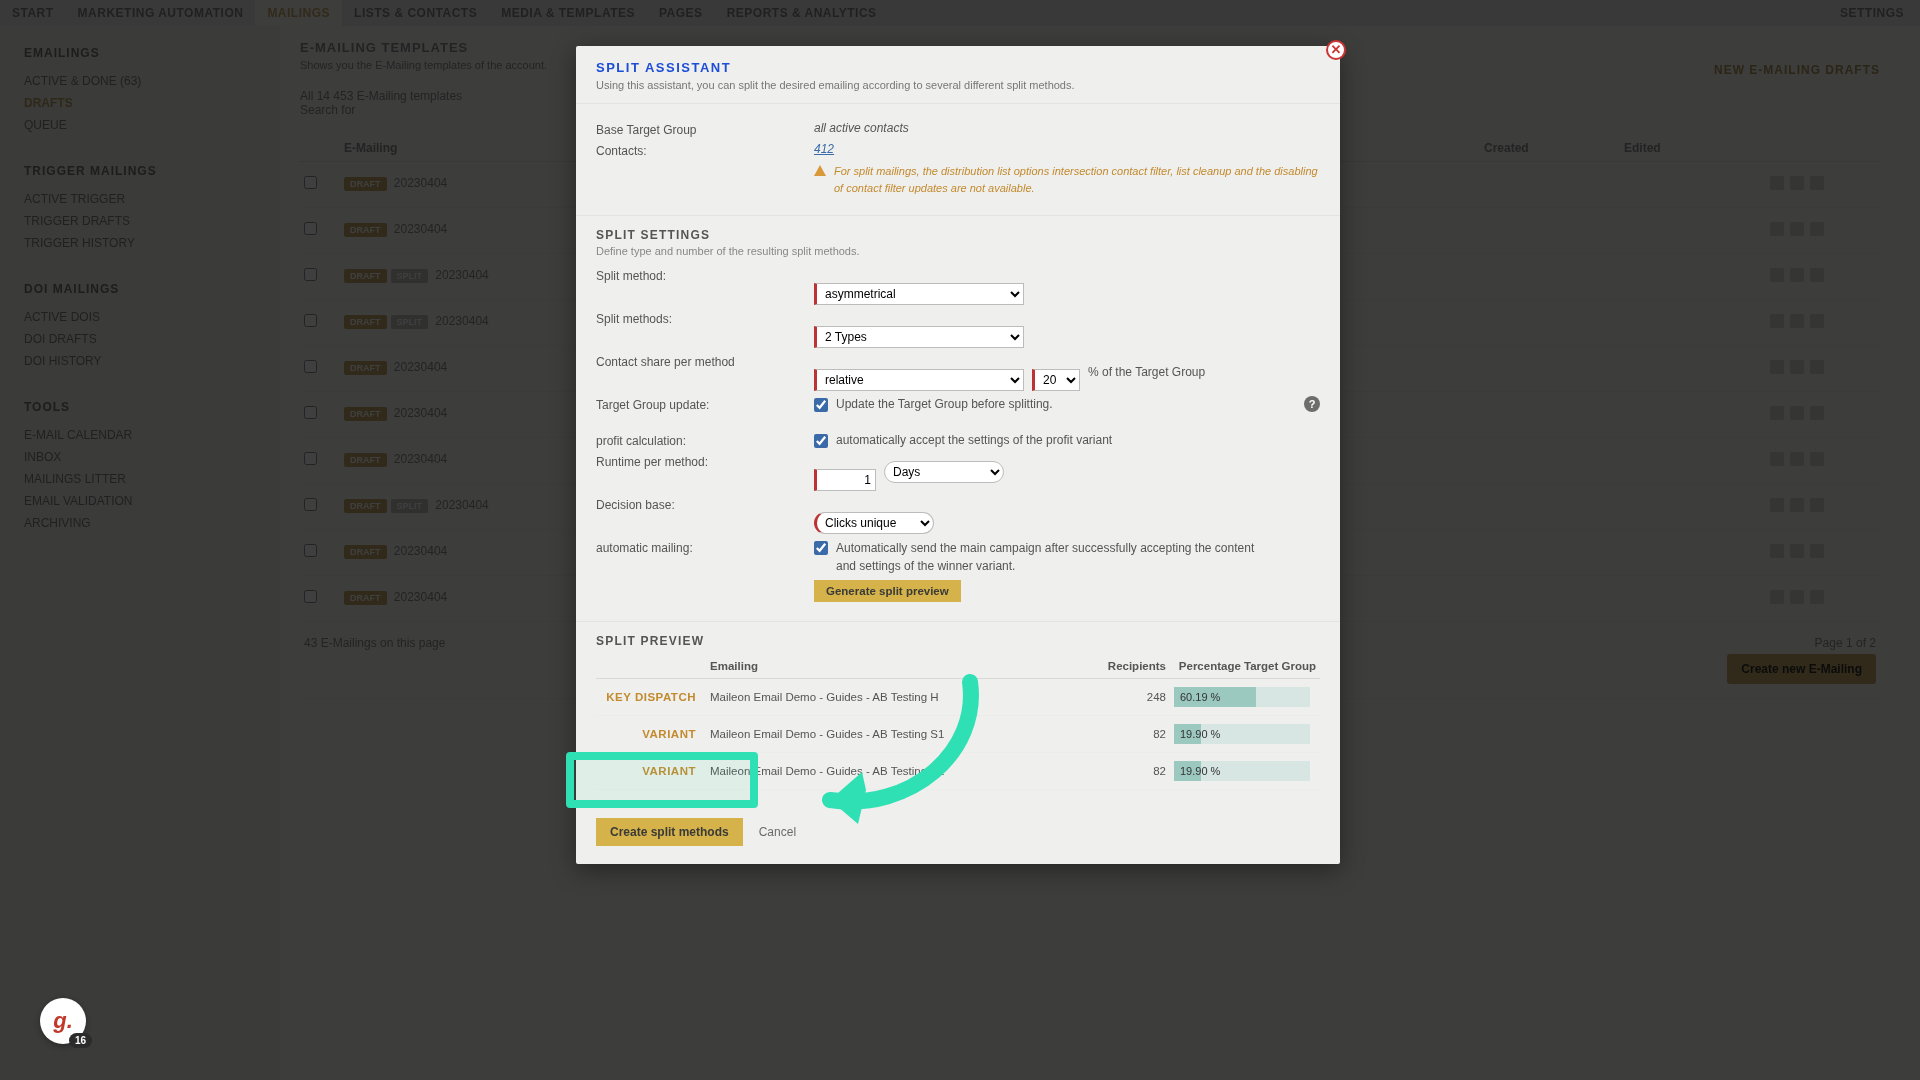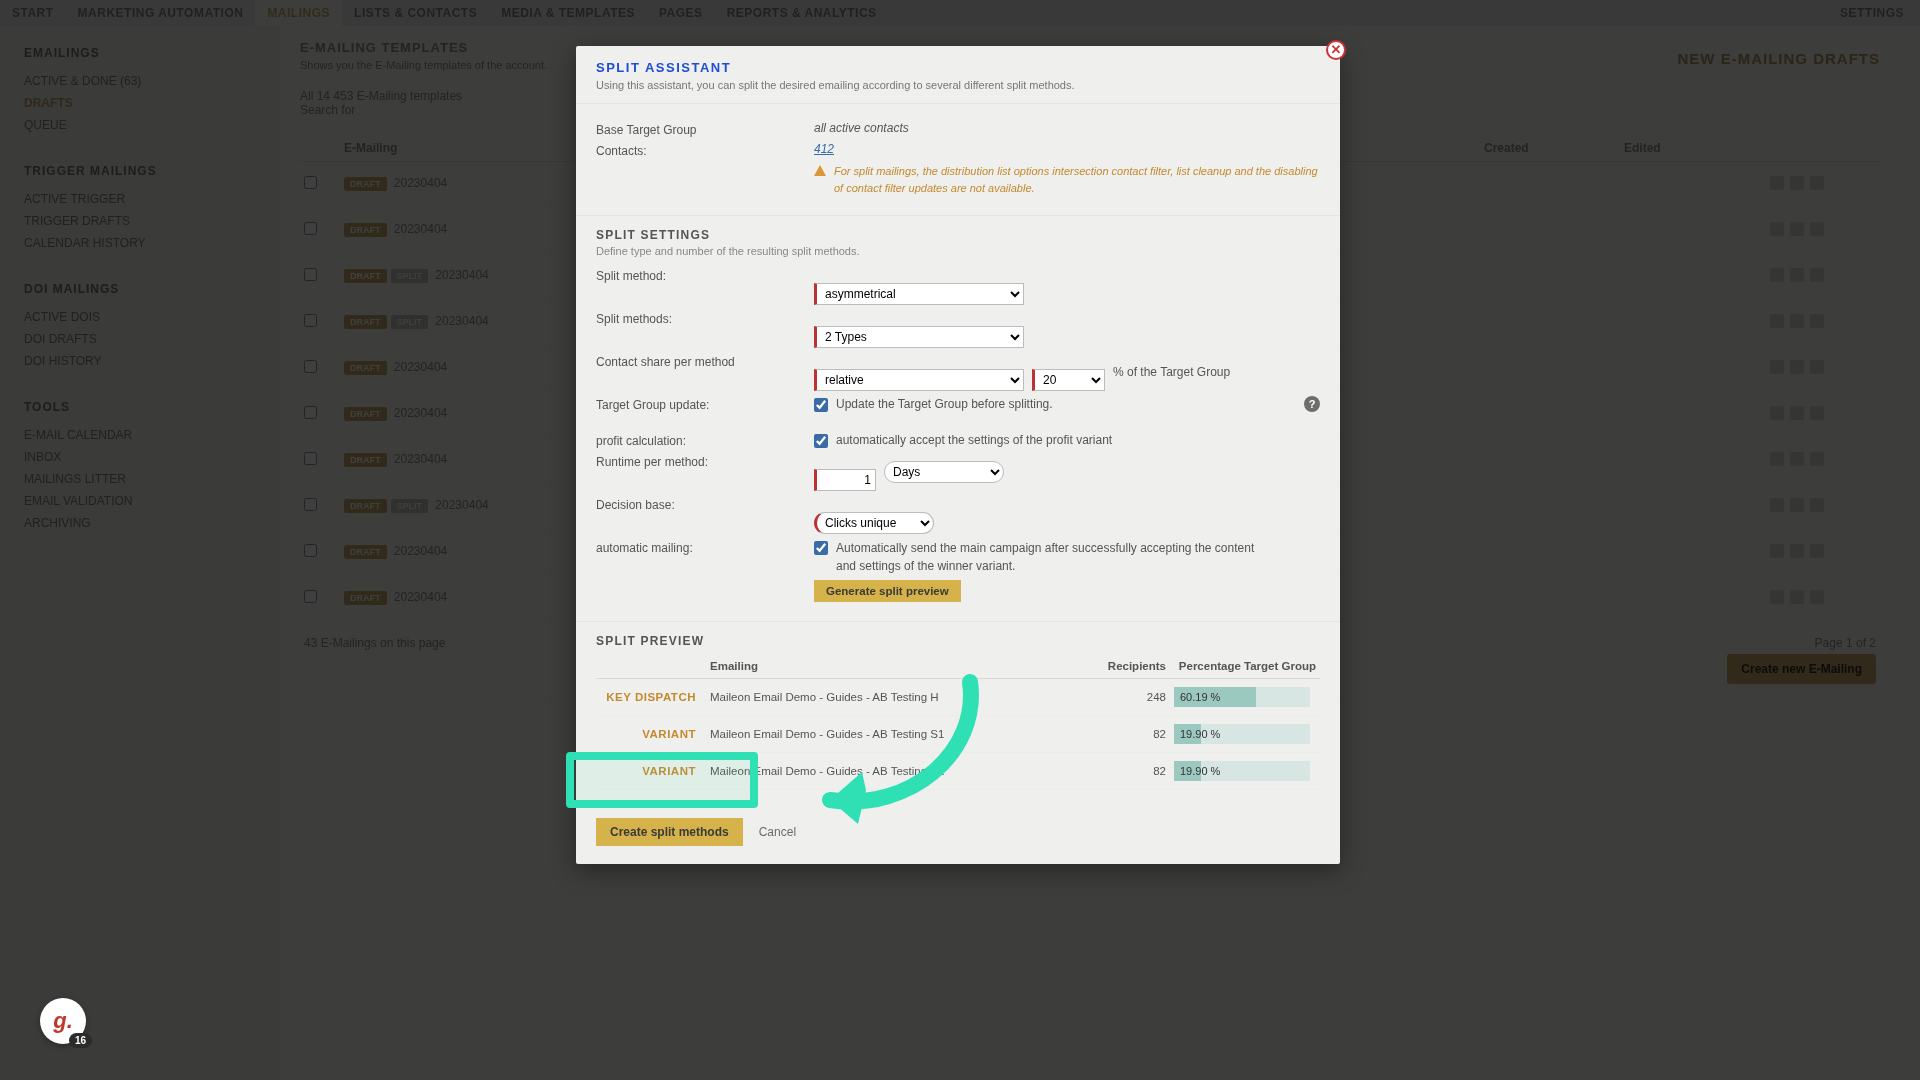--- a/index.html
+++ b/index.html
@@ -28,21 +28,21 @@
 .leftsidebar .grp h4 { font-size: 12px; letter-spacing: 1px; font-weight: 700; margin-bottom: 10px; color: #5a5a58; }
 .leftsidebar .grp .li { padding: 4px 0; font-size: 12px; }
 .leftsidebar .grp .li.active { color: #b9902f; font-weight: 700; }
 
 .maincol {
   position: absolute; left: 300px; top: 40px; right: 40px; bottom: 0;
   color: #777; font-size: 13px;
 }
 .maincol h3 { font-size: 13px; letter-spacing: 1px; font-weight: 700; margin-bottom: 4px; }
 .maincol .sub { font-size: 11px; margin-bottom: 18px; }
-.maincol .draftbtn { position: absolute; right: 0; top: 10px; font-size: 15px; font-weight: 700; letter-spacing: 1px; color: #a8822a; }
+.maincol .draftbtn { position: absolute; right: 0; top: 23px; font-size: 12px; font-weight: 700; letter-spacing: 1px; color: #a8822a; }
 .maincol .filterrow { margin: 12px 0 18px; font-size: 12px; }
 .maincol table { width: 100%; border-collapse: collapse; font-size: 12px; }
 .maincol th { text-align: left; padding: 6px 4px; border-bottom: 1px solid #e0e0de; font-weight: 700; }
 .maincol td { padding: 14px 4px; border-bottom: 1px solid #eee; vertical-align: top; }
 .maincol .badge { display: inline-block; background: #c49a3a; color:#fff; font-size: 9px; font-weight:700; padding: 2px 6px; border-radius: 2px; margin-right: 4px;}
 .maincol .badge.gray { background:#b6b6b4; }
 .maincol .rowicons span { display:inline-block; width:14px; height:14px; background:#cfcfcd; border-radius:2px; margin-left:6px;}
 .maincol tfoot td { padding: 14px 4px; }
 .maincol .pager { float:right; font-size:12px; }
 .maincol .newbtn { float:right; margin-top:4px; font-size:12px; font-weight:700; background:#c49a3a; color:#000000; padding:8px 14px; border-radius:3px; }
@@ -90,21 +90,21 @@
 .modal h3.sect-title { font-size: 12px; font-weight: 800; letter-spacing: 1.2px; color: #555; margin-bottom: 3px; }
 .modal .sect-sub { font-size: 11px; color: #888; margin-bottom: 10px; }
 
 .fld-select, .fld-num {
   border: 1px solid #bcbcba; background: #fff; font-size: 12px;
   height: 22px; padding: 1px 4px;
 }
 .fld-select.req, .fld-num.req { border-left: 3px solid #b33; margin-top: 16px; }
 .fld-select.w210 { width: 210px; }
 .fld-select.w130 { width: 120px; border-radius: 11px; }
-.fld-select.w68  { width: 73px; }
+.fld-select.w68  { width: 48px; }
 .fld-num.w62 { width: 62px; text-align: right; }
 .fld-chk { width: 14px; height: 14px; accent-color: #3a6aa8; margin-top:2px;}
 .help-icon { margin-left:auto; width:16px; height:16px; border-radius:50%; background:#6d6d6b; color:#fff; font-size:11px; font-weight:700; text-align:center; line-height:16px; }
 
 .btn-yellow {
   background: #d5b34a; color: #3a3a38; font-size: 12px; font-weight: 700;
   border: none; padding: 7px 14px; cursor: pointer;
 }
 .btn-yellow.small { padding: 5px 12px; font-size: 11.5px; }
 
@@ -167,21 +167,21 @@
     <div class="grp">
       <h4>EMAILINGS</h4>
       <div class="li">ACTIVE &amp; DONE (63)</div>
       <div class="li active">DRAFTS</div>
       <div class="li">QUEUE</div>
     </div>
     <div class="grp">
       <h4>TRIGGER MAILINGS</h4>
       <div class="li">ACTIVE TRIGGER</div>
       <div class="li">TRIGGER DRAFTS</div>
-      <div class="li">CALENDAR HISTORY</div>
+      <div class="li">TRIGGER HISTORY</div>
     </div>
     <div class="grp">
       <h4>DOI MAILINGS</h4>
       <div class="li">ACTIVE DOIS</div>
       <div class="li">DOI DRAFTS</div>
       <div class="li">DOI HISTORY</div>
     </div>
     <div class="grp">
       <h4>TOOLS</h4>
       <div class="li">E-MAIL CALENDAR</div>

